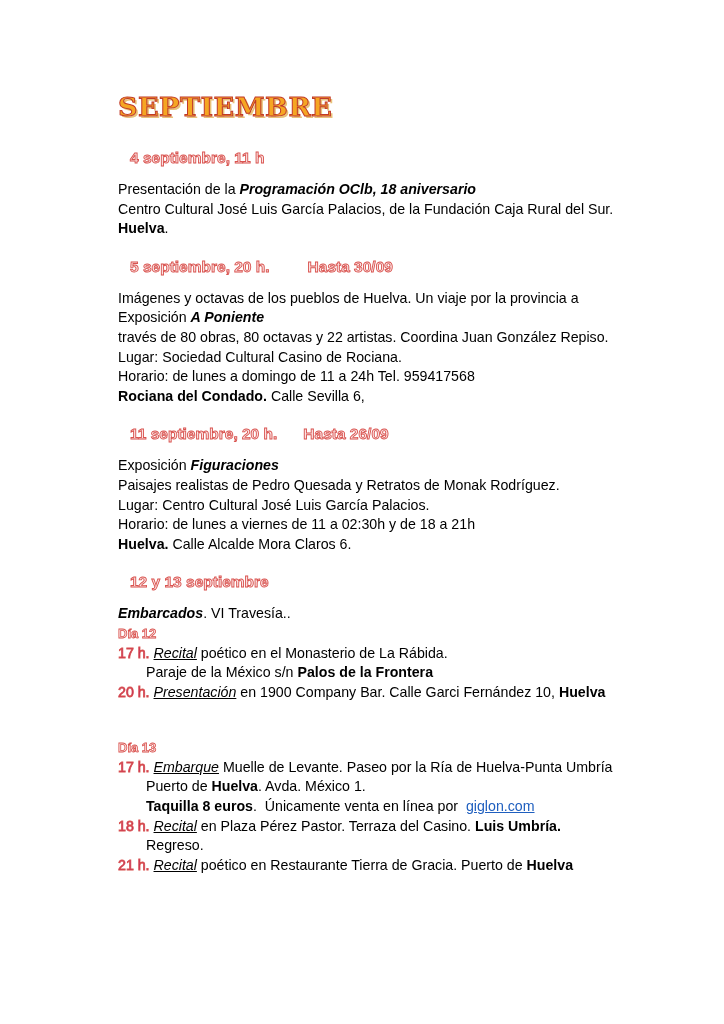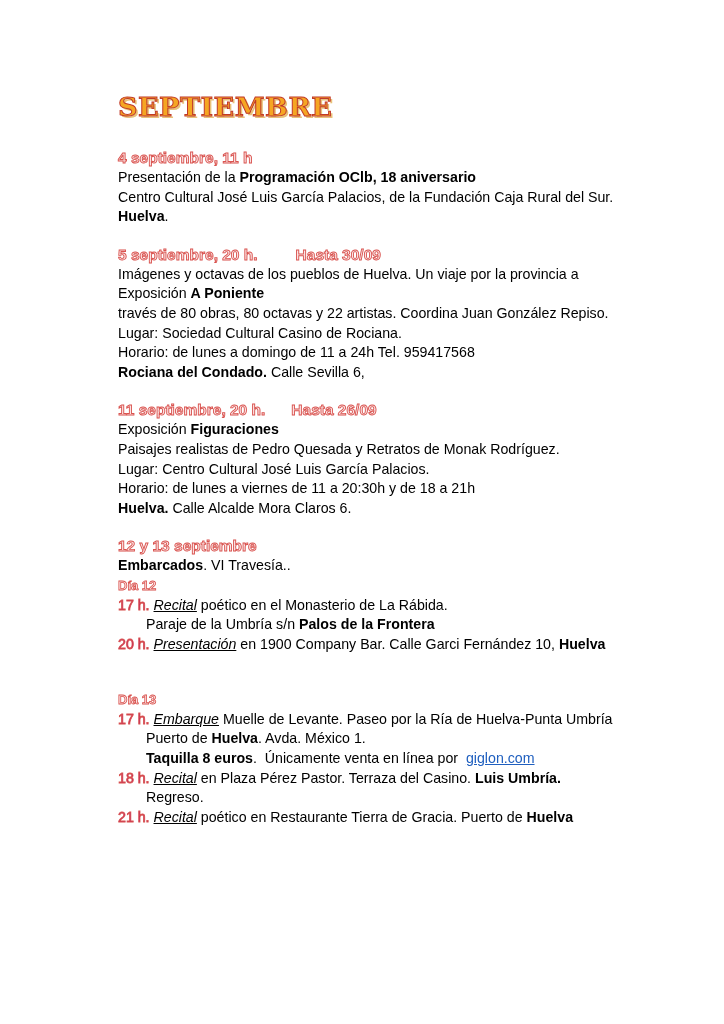--- a/index.html
+++ b/index.html
@@ -10,27 +10,27 @@
     font-family: "DejaVu Serif", serif; font-weight: bold; font-size: 27px;
     letter-spacing: 0.5px; color: #f5a623;
     -webkit-text-stroke: 1px #c0392b;
     text-shadow: 2px 2px 0 #e8c27a;
     line-height: 36px; margin: 0 0 22px 0; text-transform: uppercase;
     transform: scaleY(0.95); transform-origin: left top;
   }
   .heading {
     font-weight: bold; font-size: 15.5px; line-height: 20px;
     color: #fbe3e3; -webkit-text-stroke: 0.9px #d9534f;
-    margin: 0; white-space: pre;
+    margin: 12px; white-space: pre;
   }
   .heading .gap { display: inline-block; width: 38px; }
   .line { font-size: 14.2px; line-height: 19.6px; white-space: nowrap; }
   .section { margin-bottom: 18px; }
   .b { font-weight: bold; }
-  .bi { font-weight: bold; }
+  .bi { font-weight: bold; font-style: italic; }
   .u { text-decoration: underline; font-style: italic; }
   .hr { font-weight: normal; color: #be185d; -webkit-text-stroke: 0.8px #d9534f; }
   .day { font-weight: bold; font-size: 13px; line-height: 19.6px; color: #fbe3e3; -webkit-text-stroke: 0.8px #d9534f; }
   .indent { padding-left: 28px; }
   .link { color: #1f5fbf; }
   .spacer { height: 36px; }
 </style>
 </head>
 <body>
 
@@ -52,31 +52,31 @@
     <div class="line">Lugar: Sociedad Cultural Casino de Rociana.</div>
     <div class="line">Horario: de lunes a domingo de 11 a 24h Tel. 959417568</div>
     <div class="line"><span class="b">Rociana del Condado.</span><span> Calle Sevilla 6,</span></div>
   </div>
 
   <div class="section">
     <div class="heading"><span>11 septiembre, 20 h.</span><span class="gap" style="width:26px"></span><span>Hasta 26/09</span></div>
     <div class="line"><span>Exposición </span><span class="bi">Figuraciones</span></div>
     <div class="line">Paisajes realistas de Pedro Quesada y Retratos de Monak Rodríguez.</div>
     <div class="line">Lugar: Centro Cultural José Luis García Palacios.</div>
-    <div class="line">Horario: de lunes a viernes de 11 a 20:30h y de 18 a 21h</div>
+    <div class="line">Horario: de lunes a viernes de 11 a 02:30h y de 18 a 21h</div>
     <div class="line"><span class="b">Huelva.</span><span> Calle Alcalde Mora Claros 6.</span></div>
   </div>
 
   <div class="section">
     <div class="heading">12 y 13 septiembre</div>
     <div class="line"><span class="bi">Embarcados</span><span>. VI Travesía..</span></div>
 
     <div class="day">Día 12</div>
     <div class="line"><span class="hr">17 h.</span> <span class="u">Recital</span><span> poético en el Monasterio de La Rábida.</span></div>
-    <div class="line indent"><span>Paraje de la Umbría s/n </span><span class="b">Palos de la Frontera</span></div>
+    <div class="line indent"><span>Paraje de la México s/n </span><span class="b">Palos de la Frontera</span></div>
     <div class="line"><span class="hr">20 h.</span> <span class="u">Presentación</span><span> en 1900 Company Bar. Calle Garci Fernández 10, </span><span class="b">Huelva</span></div>
 
     <div class="spacer"></div>
 
     <div class="day">Día 13</div>
     <div class="line"><span class="hr">17 h.</span> <span class="u">Embarque</span><span> Muelle de Levante. Paseo por la Ría de Huelva-Punta Umbría</span></div>
     <div class="line indent"><span>Puerto de </span><span class="b">Huelva</span><span>. Avda. México 1.</span></div>
     <div class="line indent"><span class="b">Taquilla 8 euros</span><span style="white-space:pre">.  Únicamente venta en línea por  </span><a class="link" href="#">giglon.com</a></div>
     <div class="line"><span class="hr">18 h.</span> <span class="u">Recital</span><span> en Plaza Pérez Pastor. Terraza del Casino. </span><span class="b">Luis Umbría.</span></div>
     <div class="line indent">Regreso.</div>

